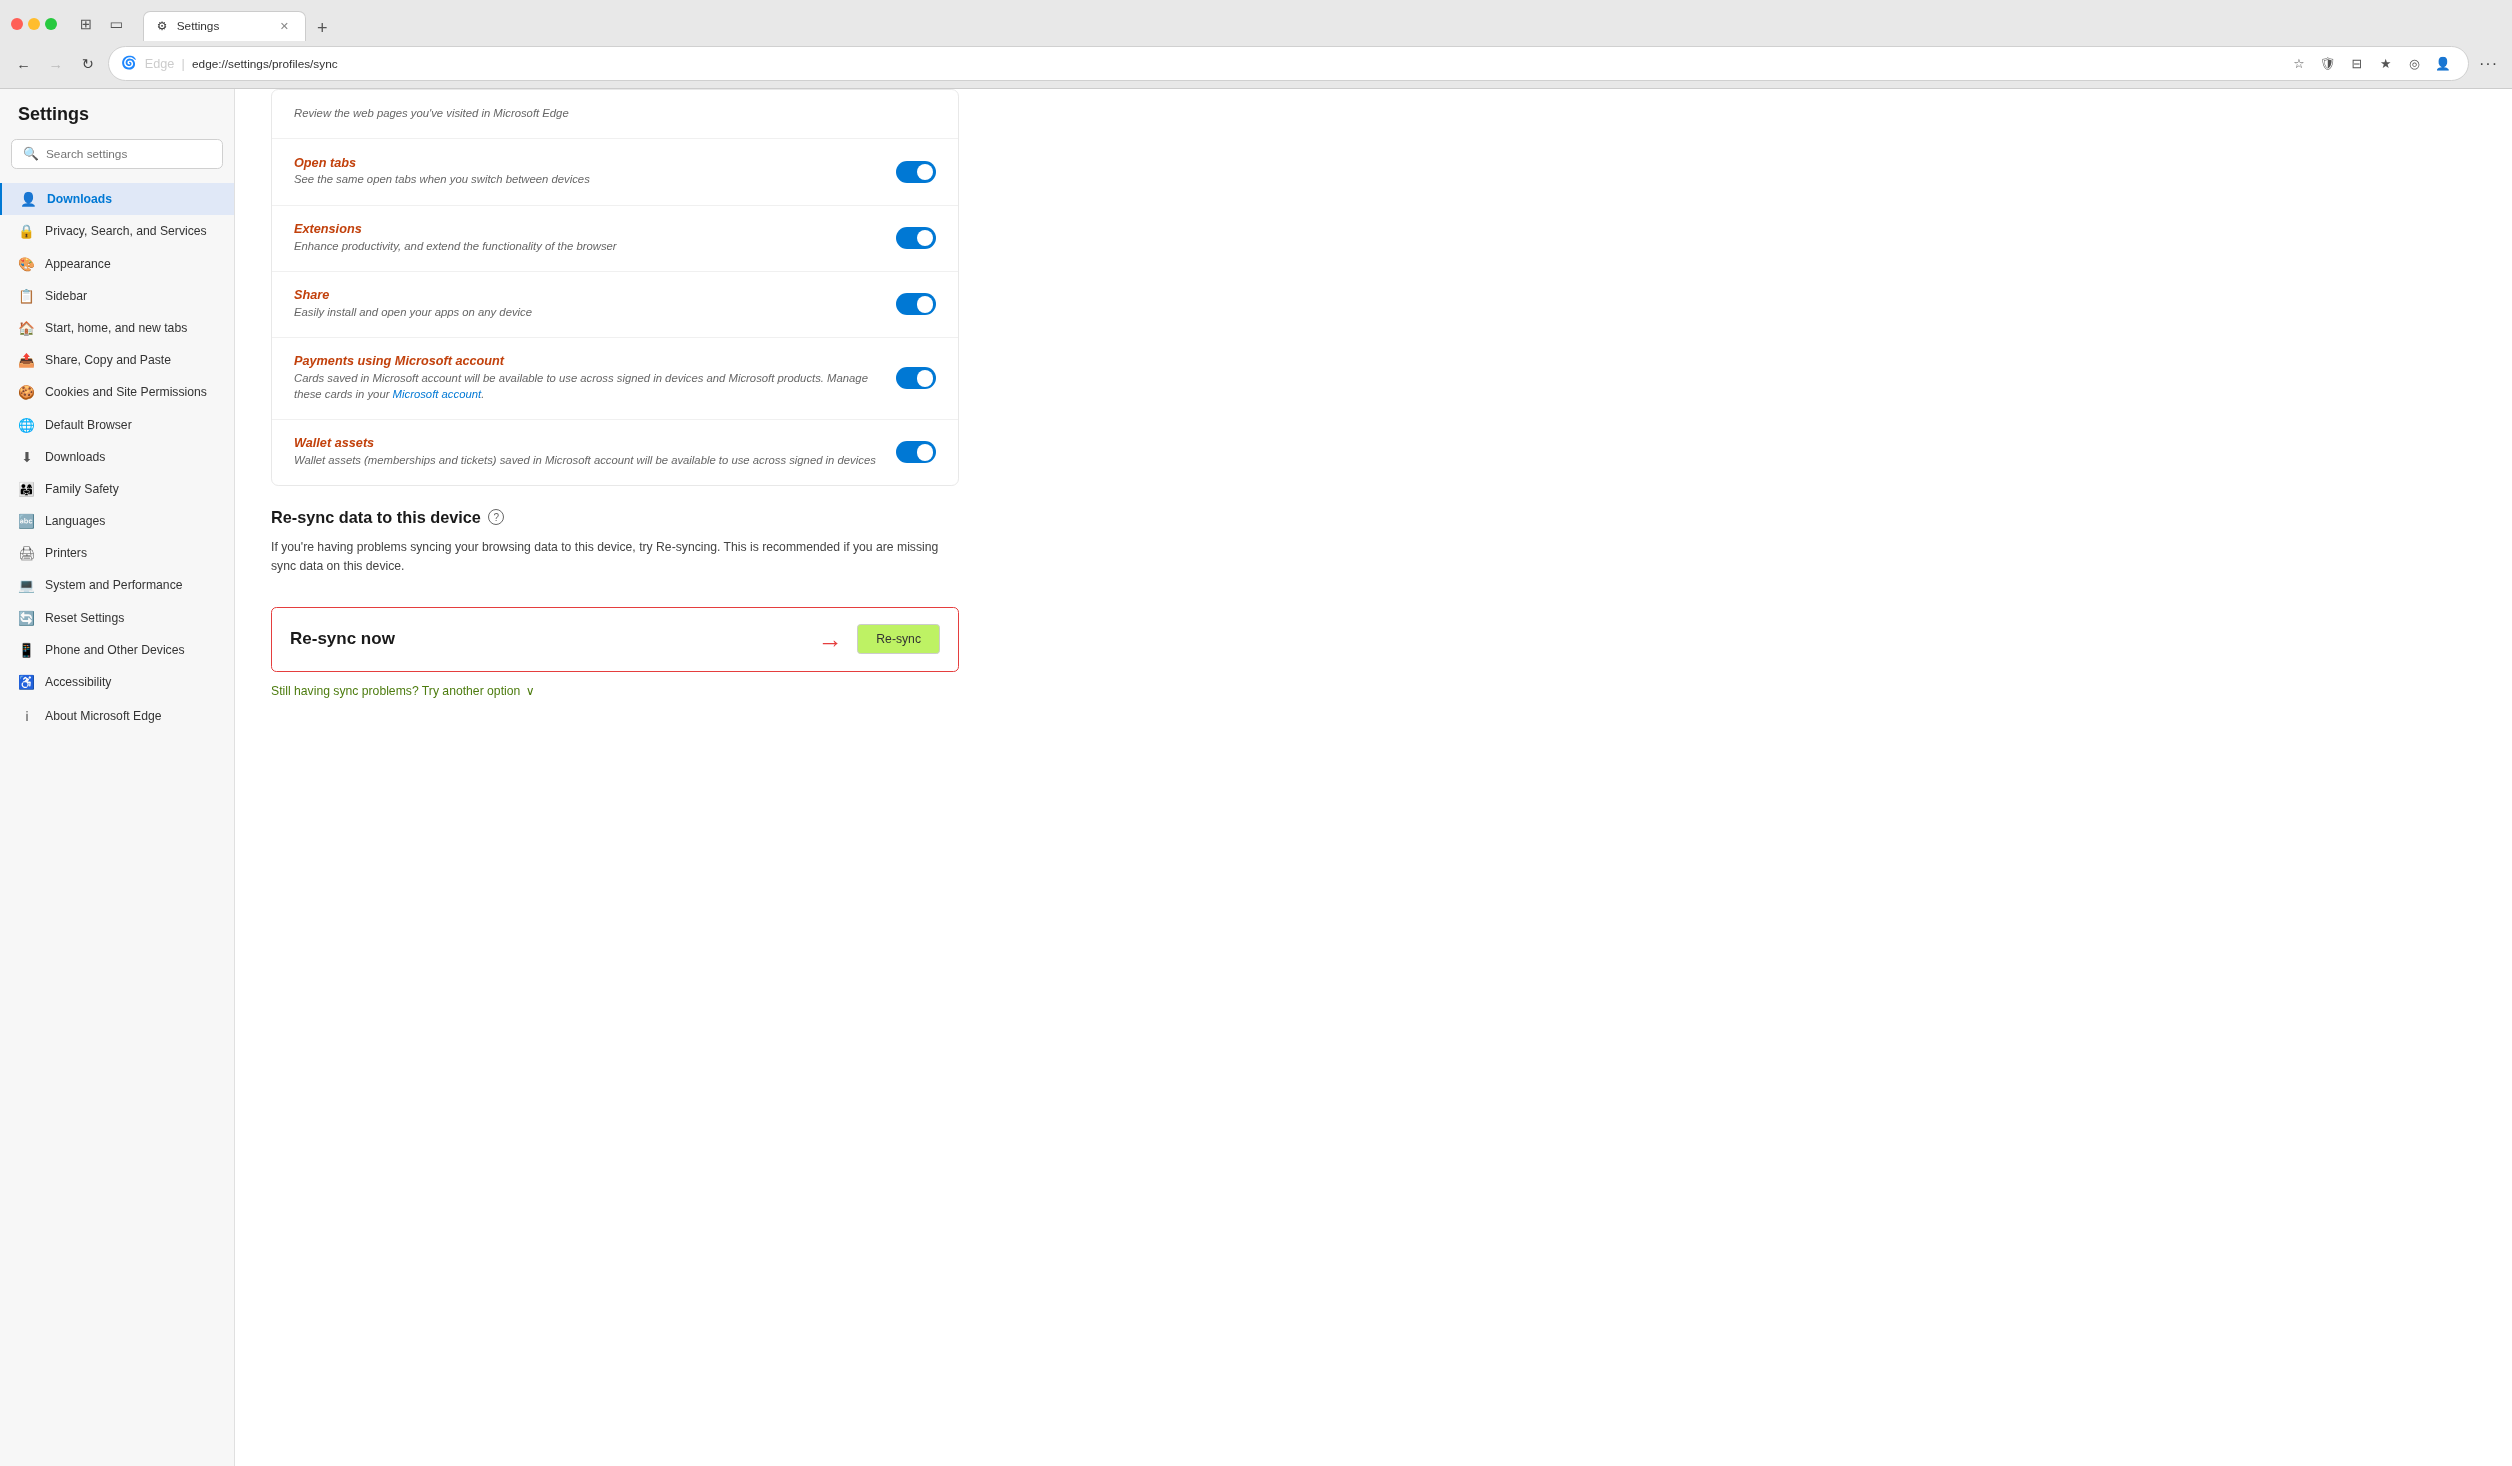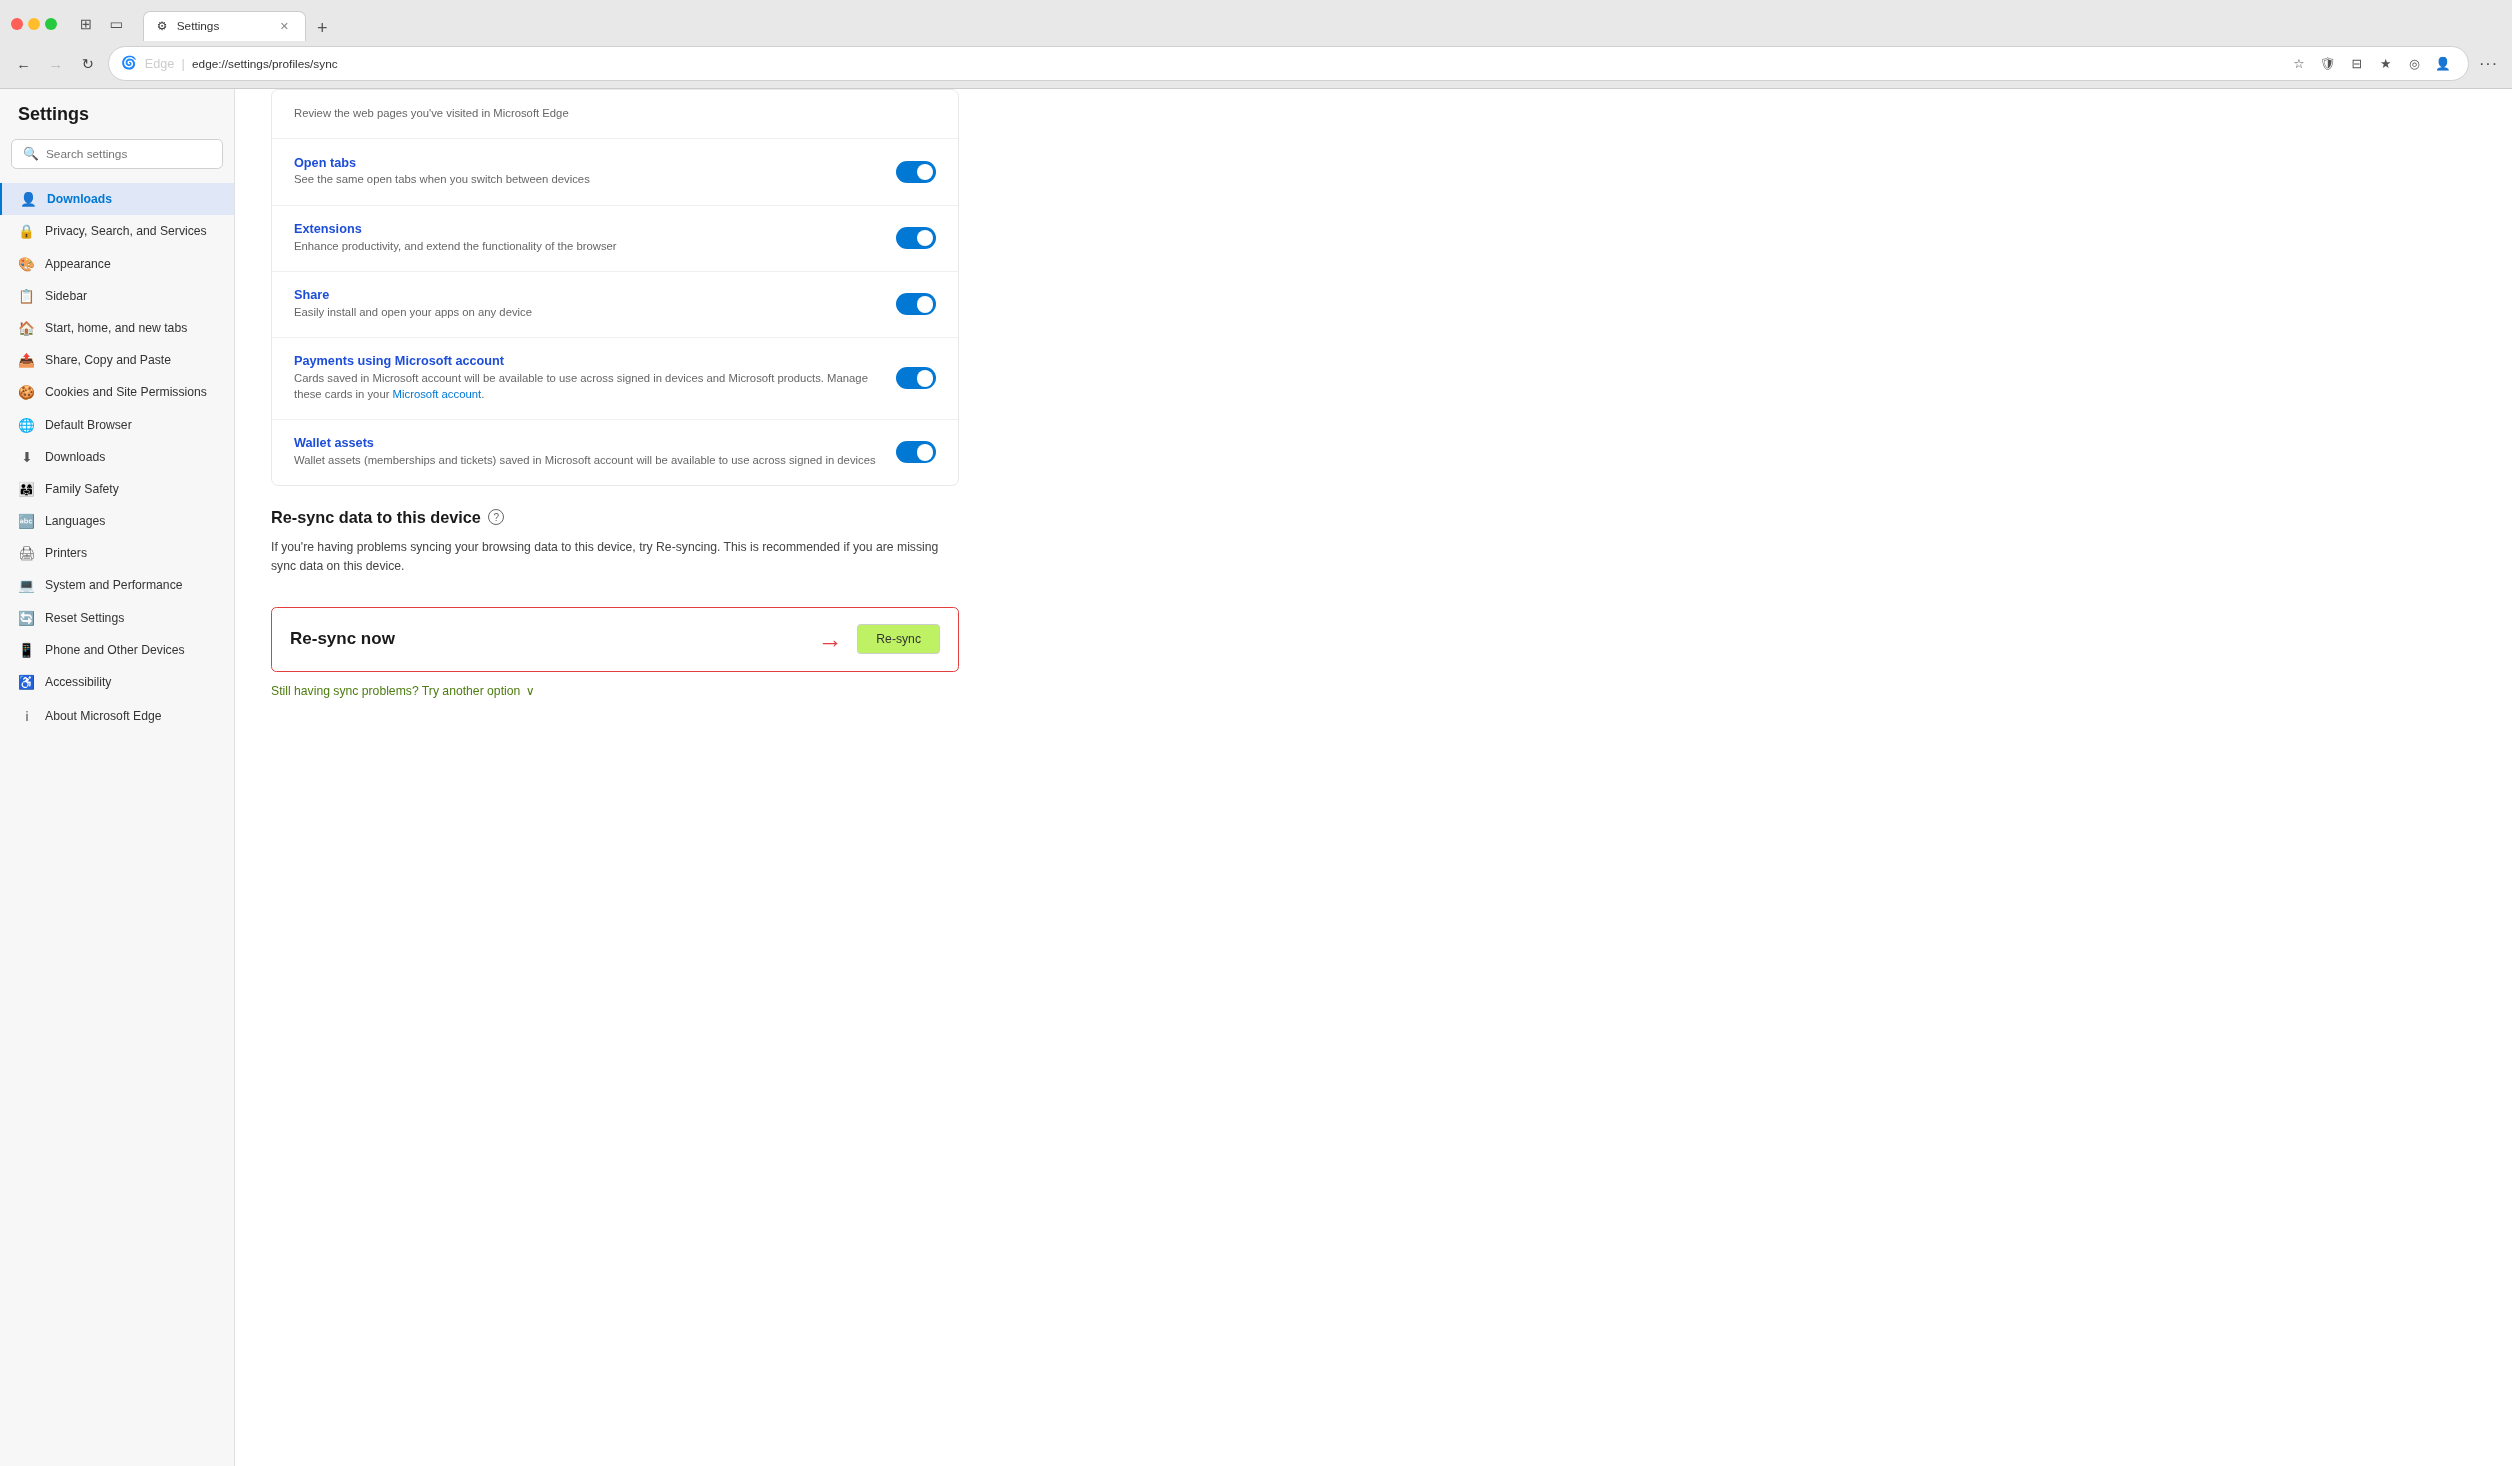--- a/index.html
+++ b/index.html
@@ -55,22 +55,22 @@
     
     .toggle { position: relative; display: inline-block; width: 40px; height: 22px; flex-shrink: 0; }
     .toggle input { opacity: 0; width: 0; height: 0; }
     .toggle-slider { position: absolute; cursor: pointer; top: 0; left: 0; right: 0; bottom: 0; background: #0078d4; border-radius: 22px; transition: 0.2s; }
     .toggle-slider:before { position: absolute; content: ""; height: 16.3px; width: 16.3px; left: 2.7px; bottom: 2.7px; background: white; border-radius: 50%; transition: 0.2s; transform: translateX(18px); }
 
     
     .sync-section { background: #fff; border: 0.9px solid #e8e8e8; border-radius: 7.2px; margin-bottom: 22px; overflow: hidden; }
     .sync-item { display: flex; align-items: center; padding: 16.3px 22px; border-bottom: 0.9px solid #f0f0f0; }
     .sync-item:last-child { border-bottom: none; }
-    .sync-item-text { flex: 1; }
-    .sync-item-title { font-size: 12.7px; font-weight: 600; color: #1d4ed8; margin-bottom: 2.7px; }
+    .sync-item-text { flex: 1; font-style: italic; }
+    .sync-item-title { font-size: 12.7px; font-weight: 600; color: #c2410c; margin-bottom: 2.7px; }
     .sync-item-desc { font-size: 11.3px; color: #666; line-height: 1.4; }
     .sync-item-desc a { color: #0078d4; text-decoration: none; }
 
     
     .resync-section { margin-top: 7.2px; }
     .resync-title-row { display: flex; align-items: center; gap: 7.2px; margin-bottom: 11px; }
     .resync-title { font-size: 16.3px; font-weight: 700; color: #1a1a1a; }
     .help-icon { width: 16.3px; height: 16.3px; border-radius: 50%; border: 1.4px solid #666; display: flex; align-items: center; justify-content: center; font-size: 10px; color: #666; cursor: pointer; }
     .resync-desc { font-size: 12.2px; color: #444; line-height: 1.6; margin-bottom: 30px; }
     .resync-box { border: 1.8px solid #e53e3e; border-radius: 5.4px; padding: 16.3px 18px; display: flex; align-items: center; background: #fff; }

